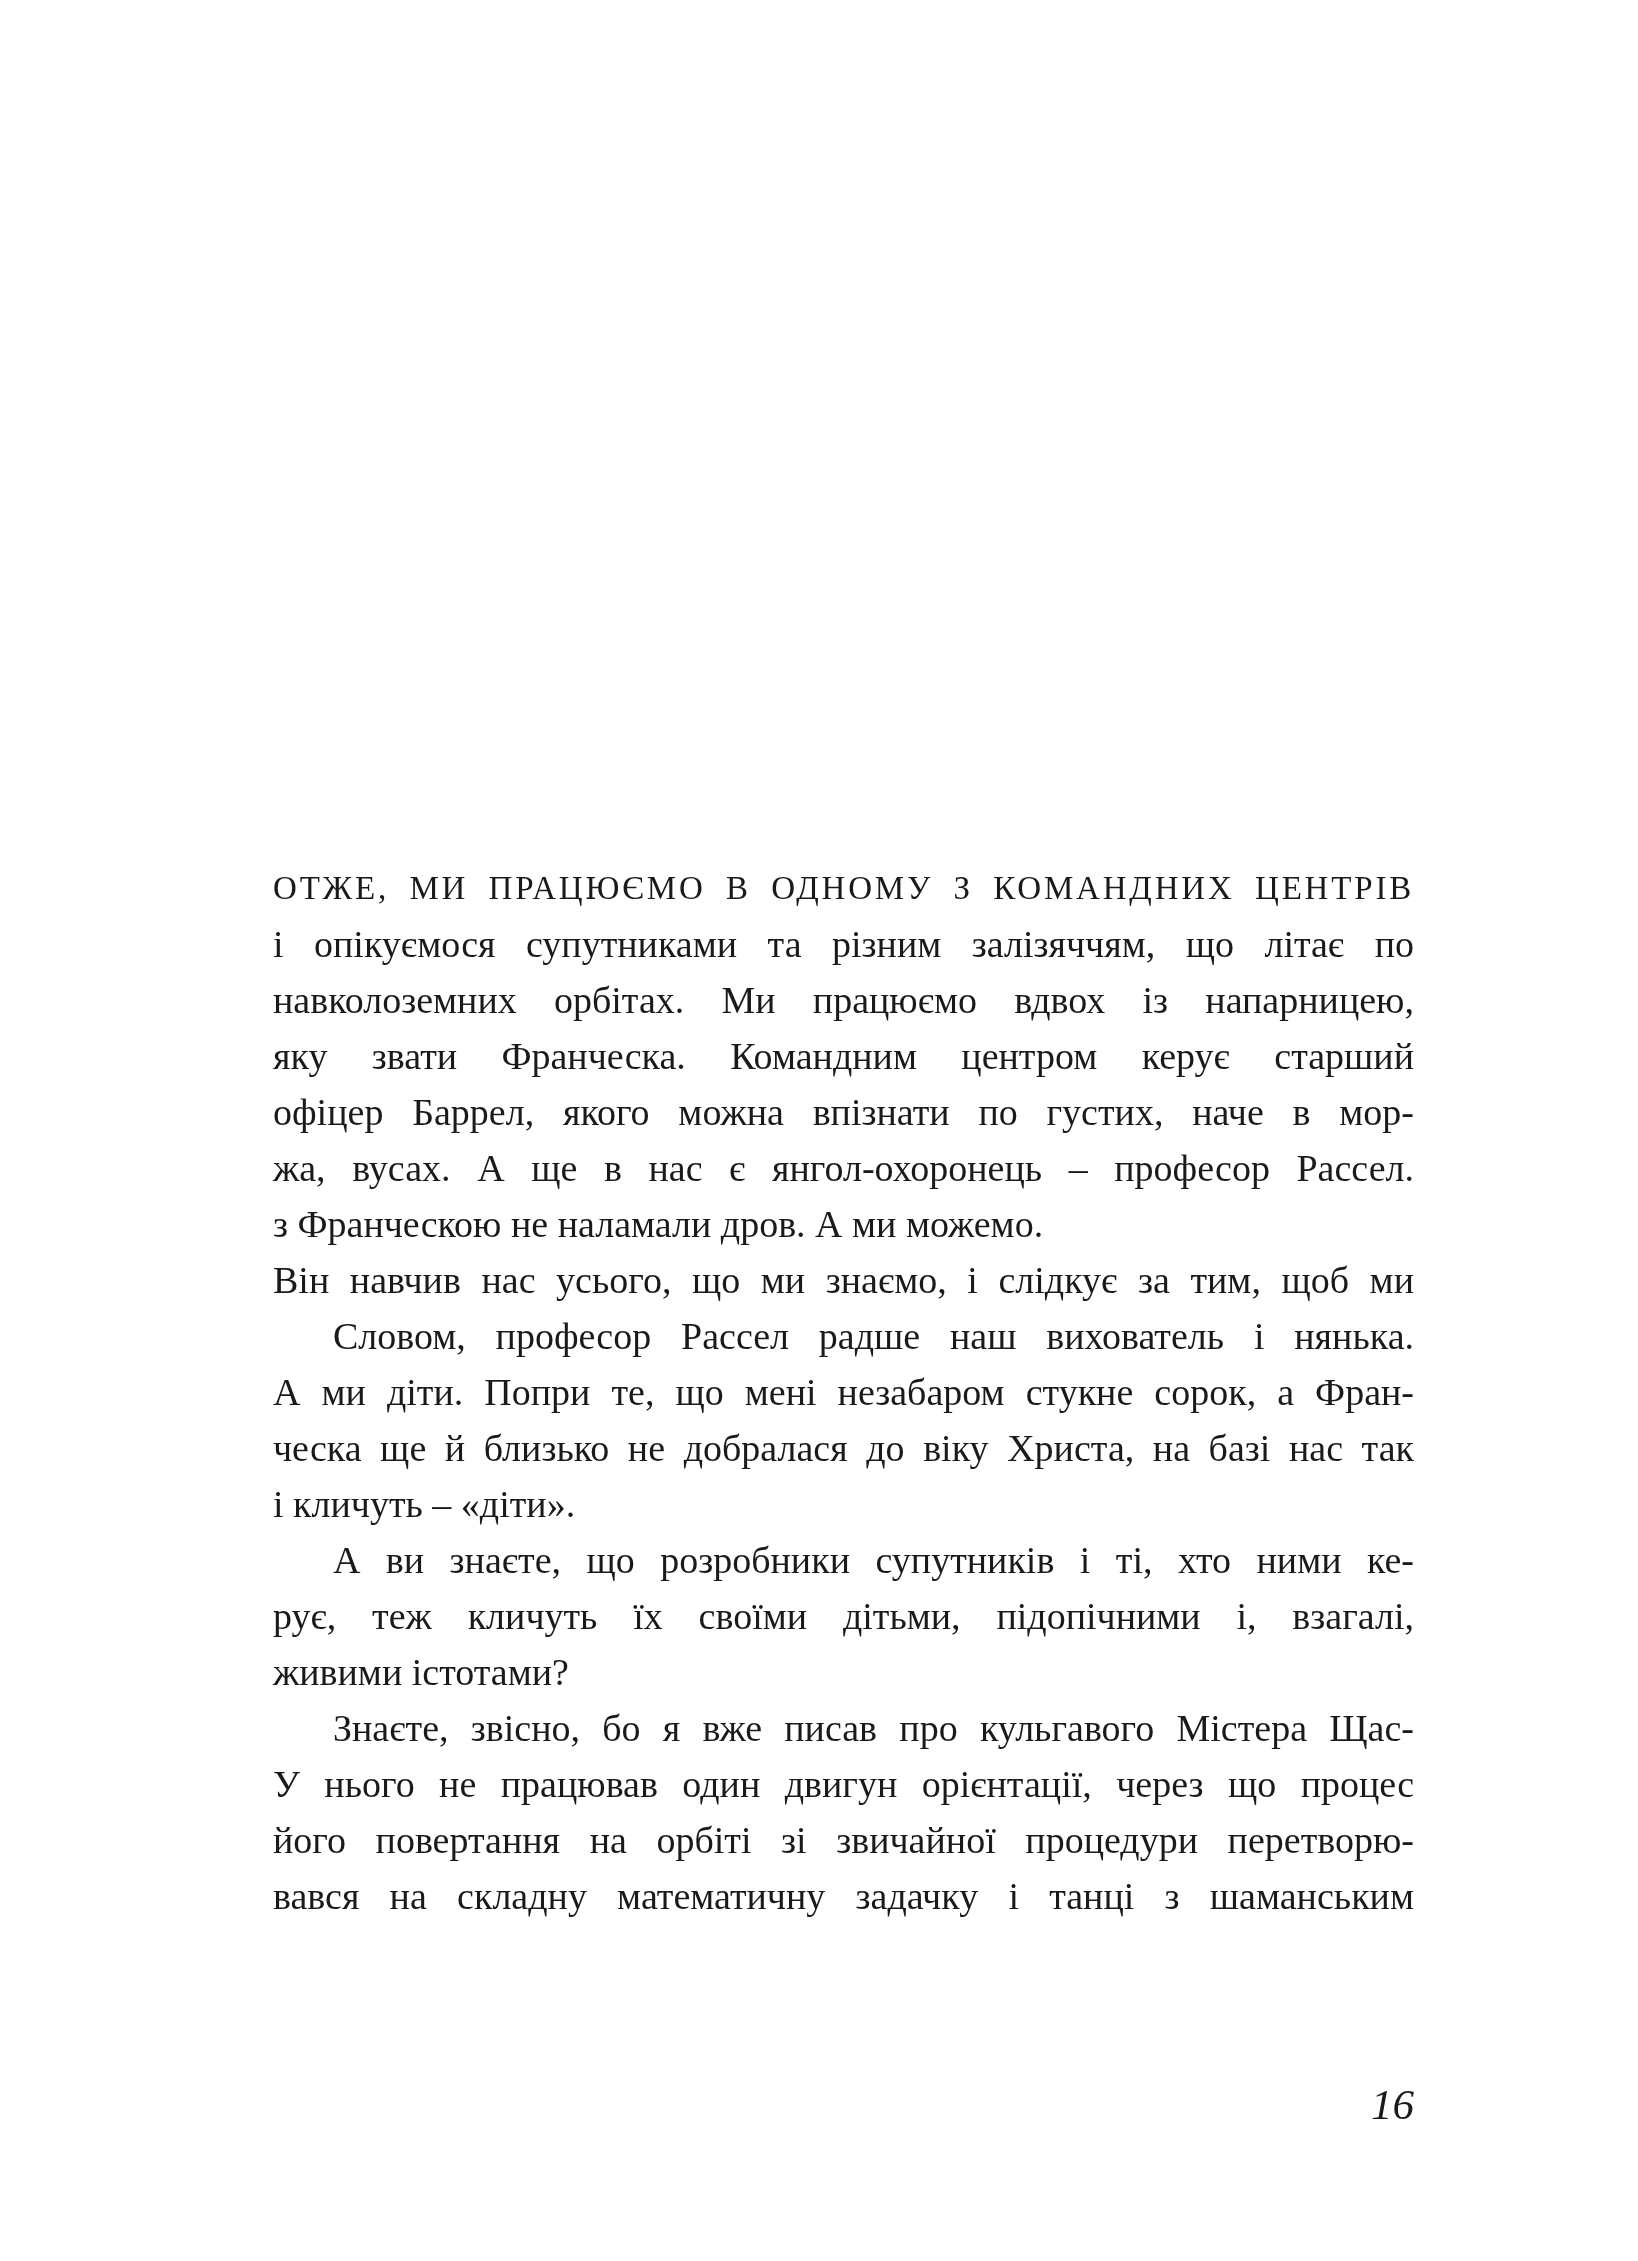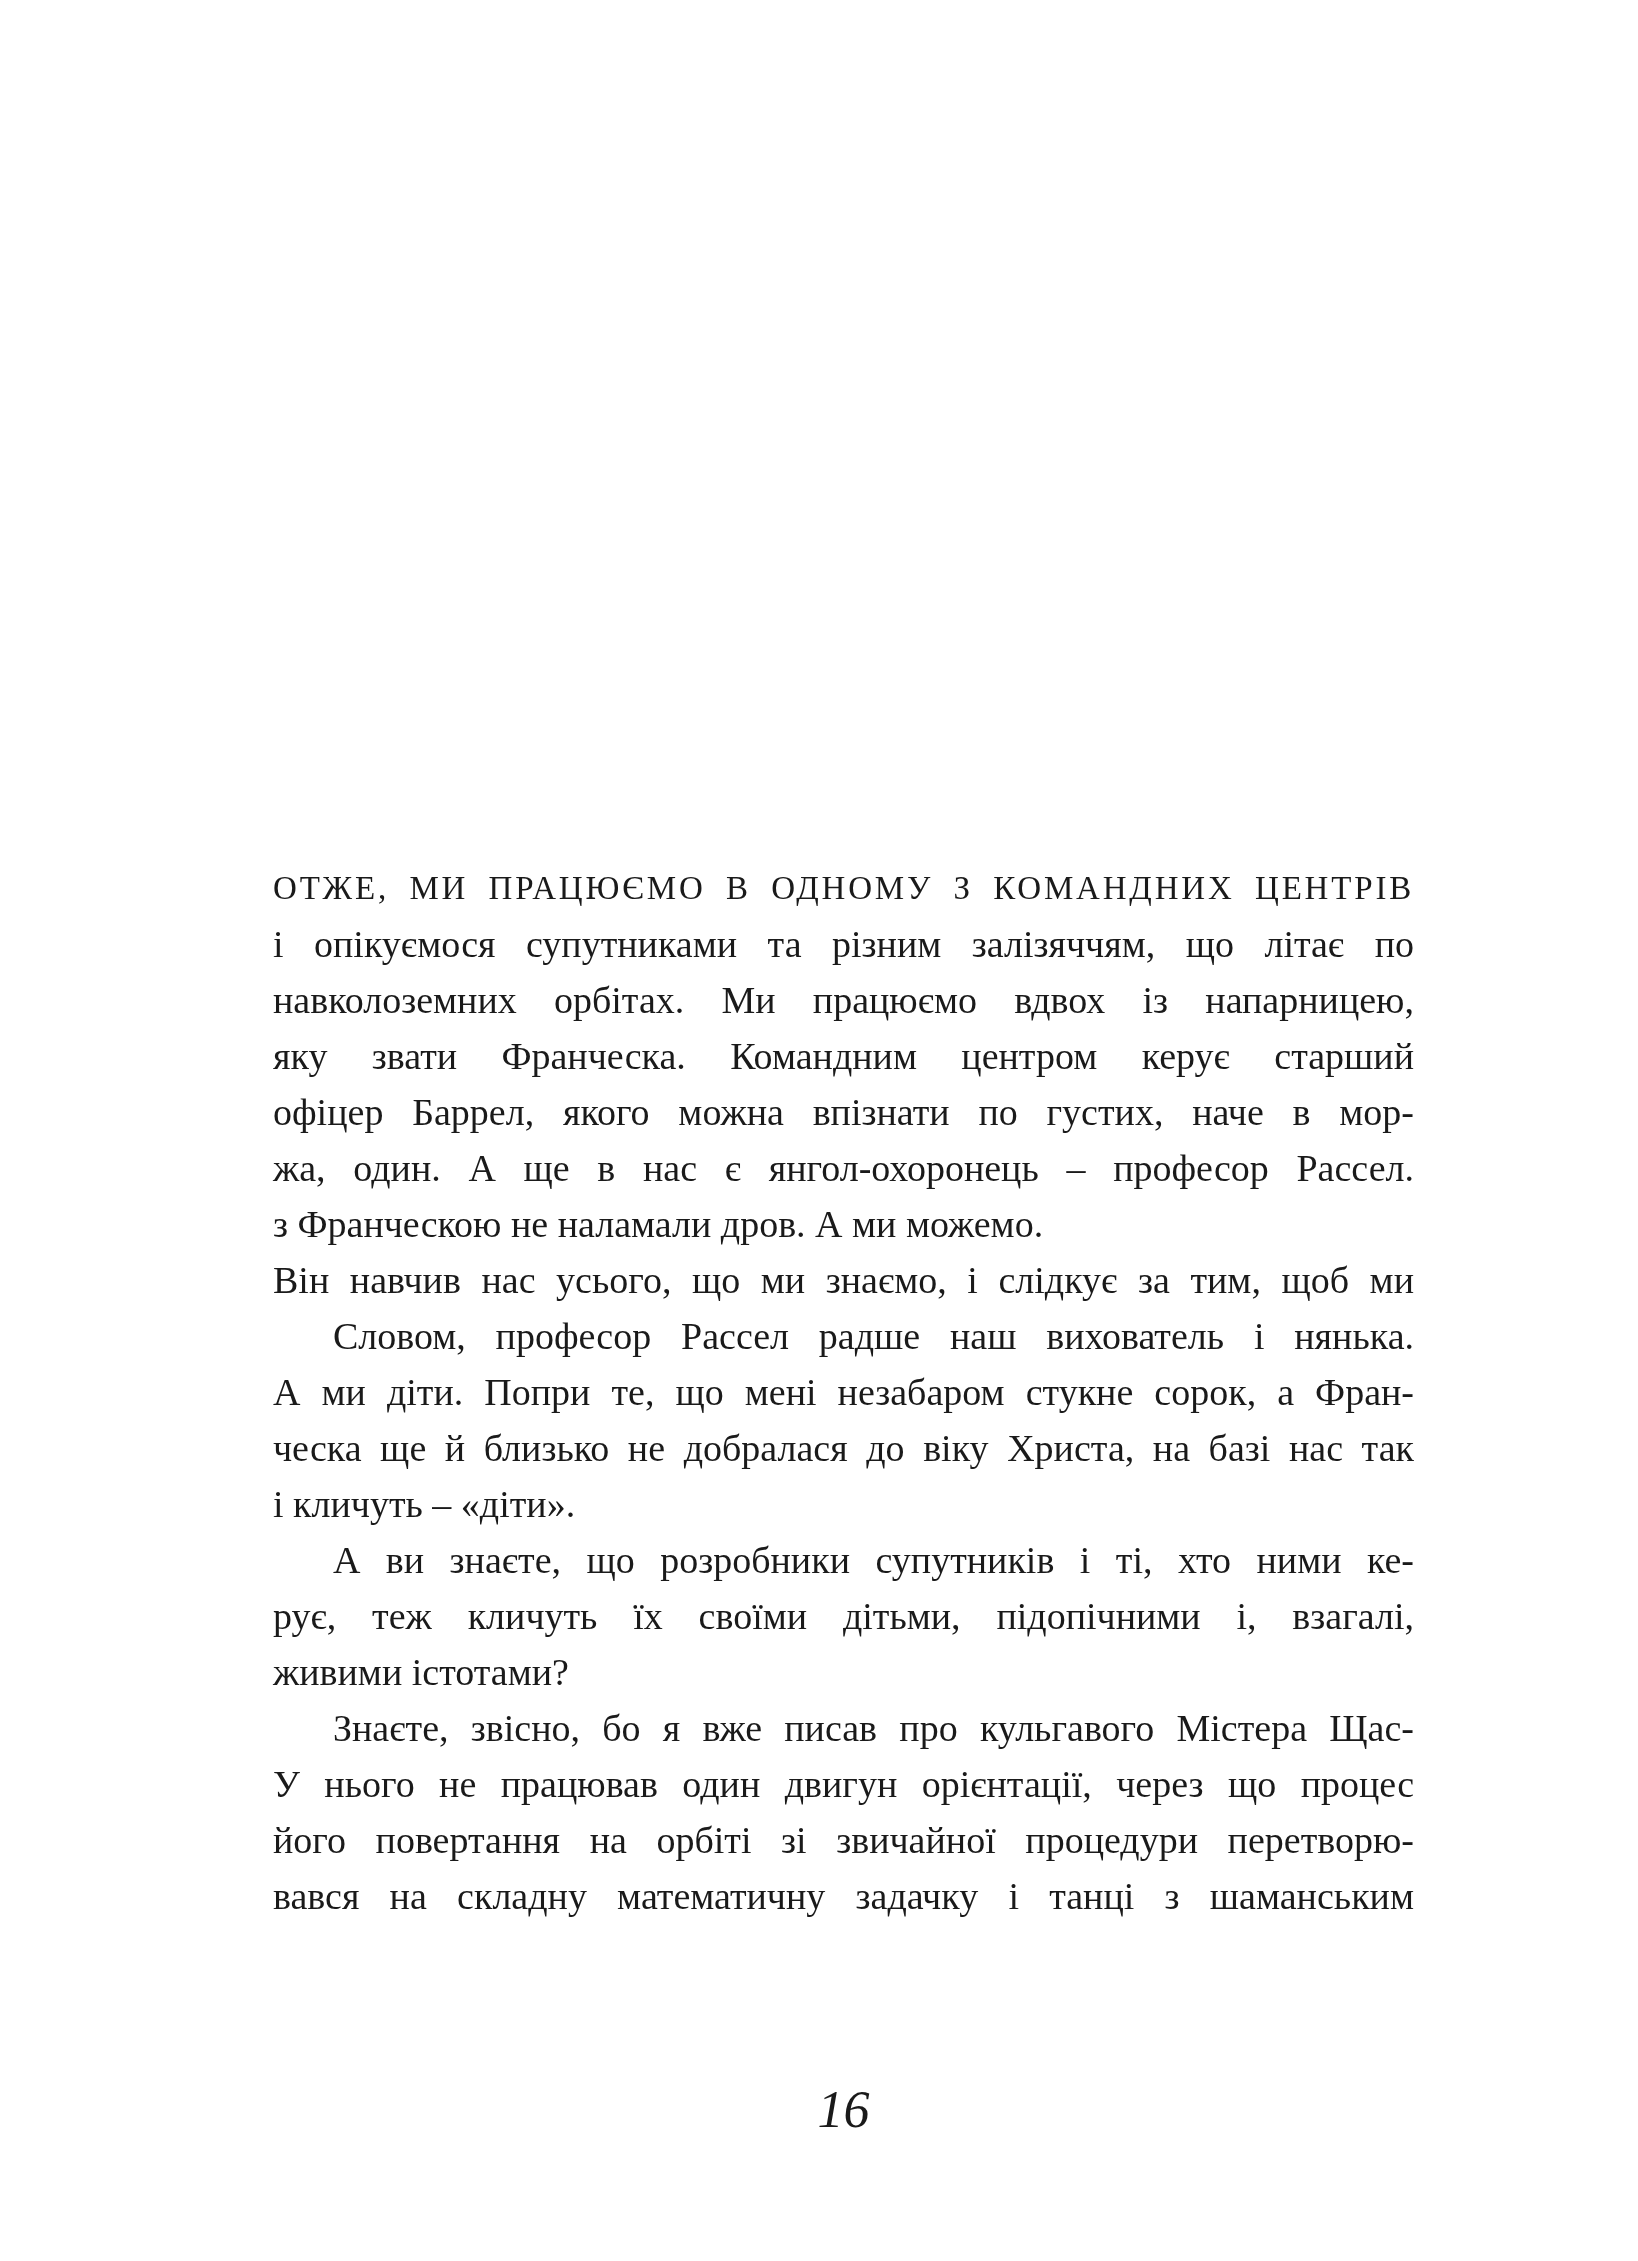--- a/index.html
+++ b/index.html
@@ -39,38 +39,38 @@
   }
   .line.caps {
     font-size: 33px;
     letter-spacing: 0.085em;
   }
   .folio {
     position: absolute;
     left: 273px;
     top: 2080px;
     width: 1141px;
-    text-align: center;
-    font-size: 52px;
+    text-align: right;
+    font-size: 43px;
     font-style: italic;
     color: #1a1a1a;
   }
 </style>
 </head>
 <body>
 
 <div class="page">
 
   <div class="text-block">
     <div class="line caps">ОТЖЕ, МИ ПРАЦЮЄМО В ОДНОМУ З КОМАНДНИХ ЦЕНТРІВ</div>
     <div class="line">і опікуємося супутниками та різним залізяччям, що літає по</div>
     <div class="line">навколоземних орбітах. Ми працюємо вдвох із напарницею,</div>
     <div class="line">яку звати Франческа. Командним центром керує старший</div>
     <div class="line">офіцер Баррел, якого можна впізнати по густих, наче в мор-</div>
-    <div class="line">жа, один. А ще в нас є янгол-охоронець – професор Рассел.</div>
+    <div class="line">жа, вусах. А ще в нас є янгол-охоронець – професор Рассел.</div>
     <div class="line end">з Франческою не наламали дров. А ми можемо.</div>
     <div class="line">Він навчив нас усього, що ми знаємо, і слідкує за тим, щоб ми</div>
     <div class="line indent">Словом, професор Рассел радше наш вихователь і нянька.</div>
     <div class="line">А ми діти. Попри те, що мені незабаром стукне сорок, а Фран-</div>
     <div class="line">ческа ще й близько не добралася до віку Христа, на базі нас так</div>
     <div class="line end">і кличуть – «діти».</div>
     <div class="line indent">А ви знаєте, що розробники супутників і ті, хто ними ке-</div>
     <div class="line">рує, теж кличуть їх своїми дітьми, підопічними і, взагалі,</div>
     <div class="line end">живими істотами?</div>
     <div class="line indent">Знаєте, звісно, бо я вже писав про кульгавого Містера Щас-</div>

